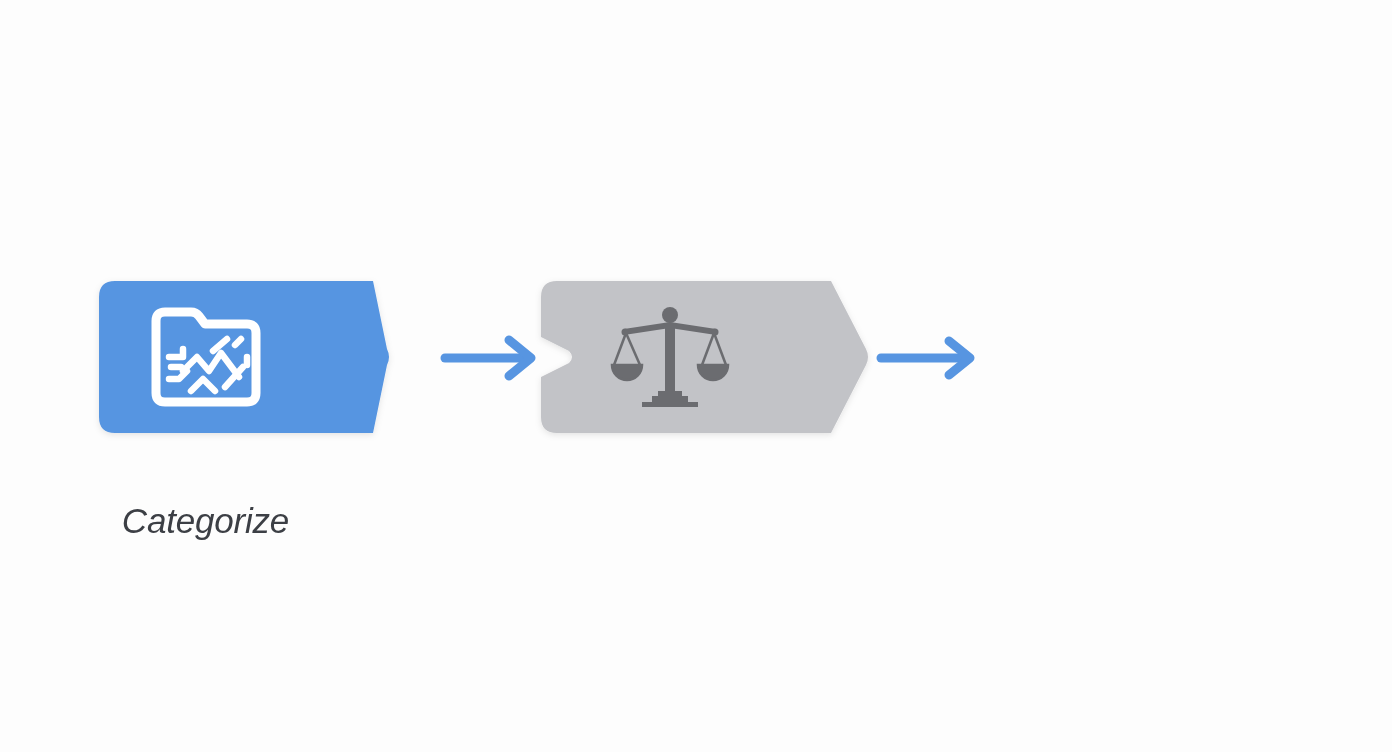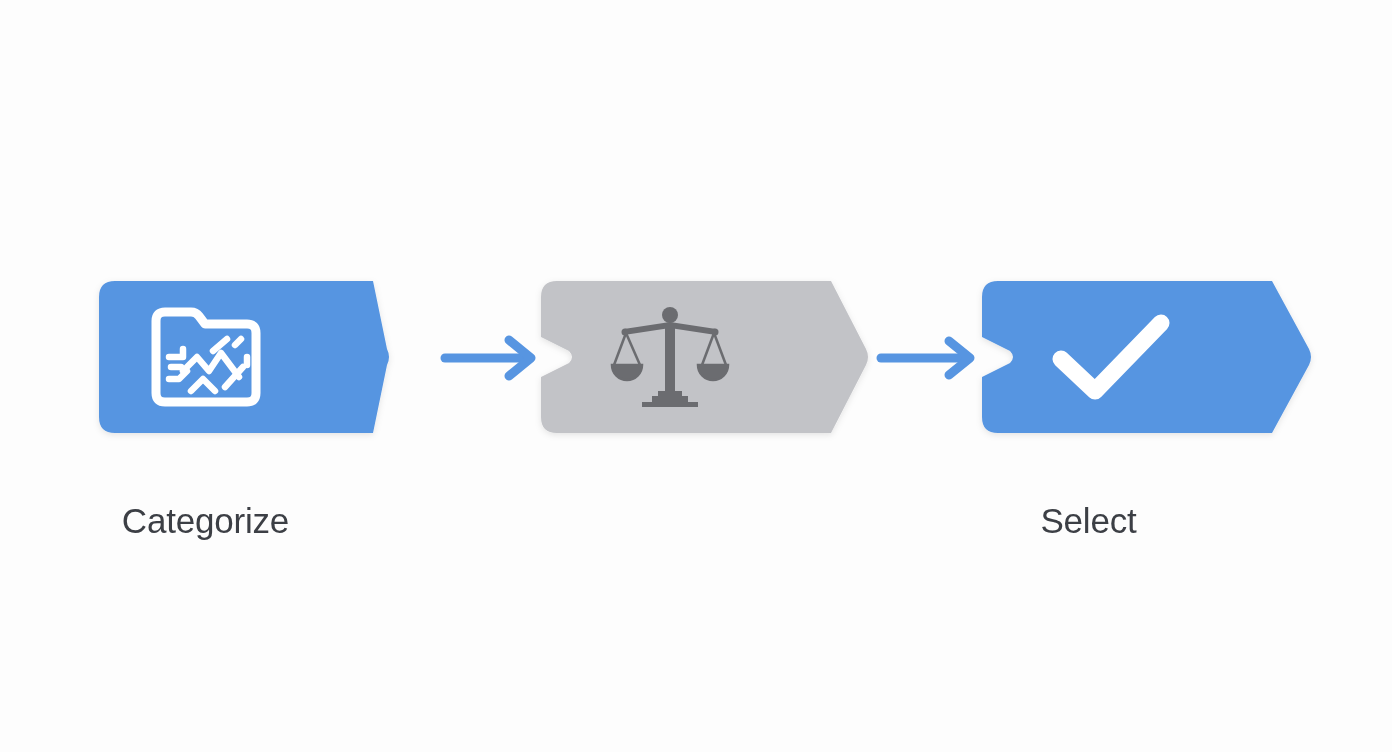--- a/index.html
+++ b/index.html
@@ -13,20 +13,21 @@
     background: #fdfdfd;
     font-family: "Liberation Sans", sans-serif;
     overflow: hidden;
   }
 
   #flow-diagram {
     position: relative;
     width: 1392px;
     height: 752px;
     background: #fdfdfd;
+    font-style: italic;
   }
 
   
   .step {
     position: absolute;
     top: 281px;
     width: 213px;
     height: 152px;
   }
 
@@ -218,48 +219,14 @@
 
   <div class="connector" id="connector-2">
     <svg width="104" height="40" viewBox="0 0 104 40" aria-hidden="true">
       <g stroke="#5795e1" stroke-width="9" stroke-linecap="round" stroke-linejoin="round" fill="none">
         <path d="M 4 20 L 88 20"></path>
         <path d="M 72 3 L 93 20 L 72 37"></path>
       </g>
     </svg>
   </div>
 
-  <div class="step" id="step-3">
-
-    <div class="step-shape">
-      <svg width="340" height="152" viewBox="0 0 340 152" aria-hidden="true">
-        <defs>
-          <filter id="sh3" x="-20%" y="-20%" width="150%" height="150%">
-            <feDropShadow dx="0" dy="2" stdDeviation="3" flood-color="#000000" flood-opacity="0.10"></feDropShadow>
-          </filter>
-        </defs>
-        <path filter="url(#sh3)" d="M 16 0
-                 L 290 0
-                 L 327 68
-                 Q 331 76 327 84
-                 L 290 152
-                 L 16 152
-                 Q 0 152 0 136
-                 L 0 96
-                 L 28 82
-                 Q 34 76 28 70
-                 L 0 56
-                 L 0 16
-                 Q 0 0 16 0 Z" fill="#5795e1"></path>
-      </svg>
-    </div>
-
-    <div class="step-icon shift-right">
-
-      <svg width="120" height="92" viewBox="0 0 120 92" aria-hidden="true">
-        <path d="M 10 48 L 44 80 L 110 12" fill="none" stroke="#ffffff" stroke-width="17" stroke-linecap="round" stroke-linejoin="round"></path>
-      </svg>
-    </div>
-
-    <div class="step-label">Select</div>
-  </div>
 
 </div>
 
 </body></html>

